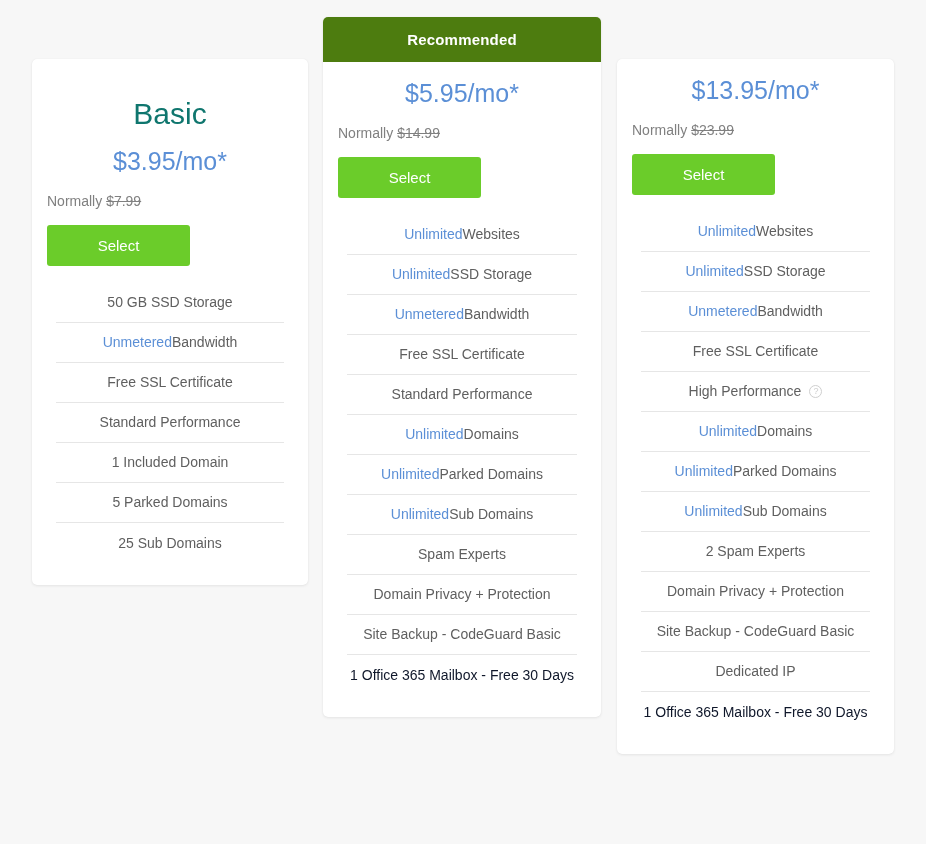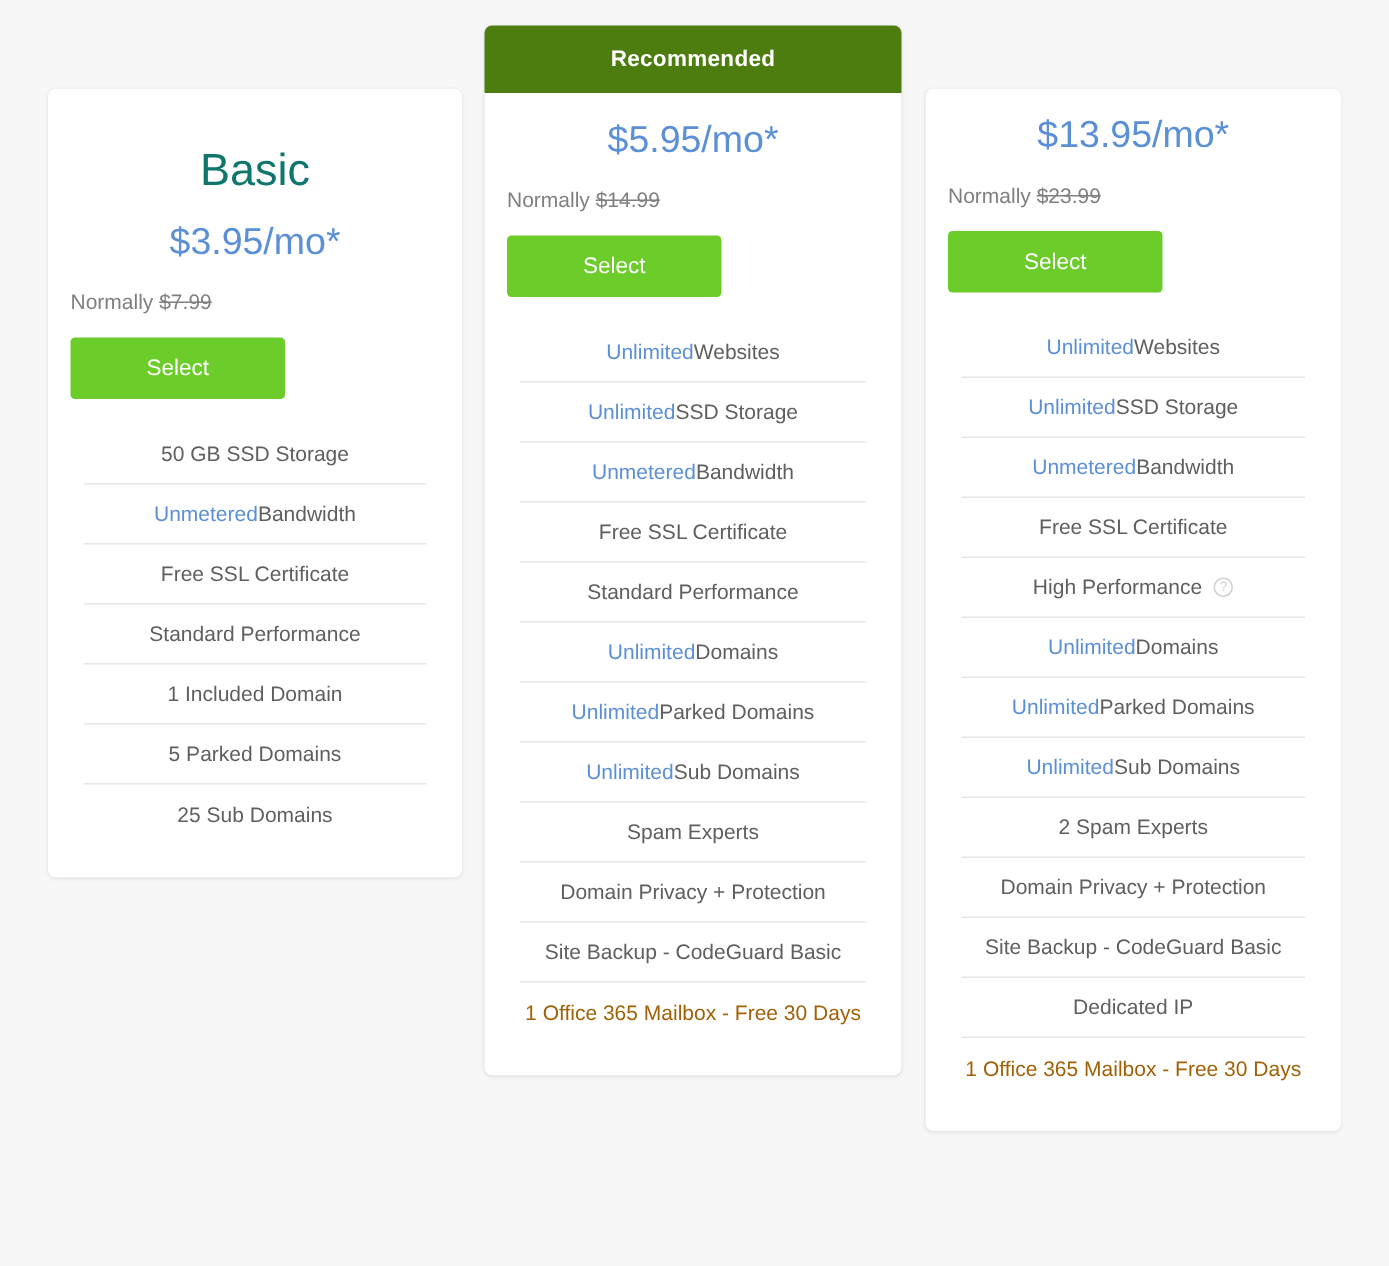--- a/index.html
+++ b/index.html
@@ -104,21 +104,21 @@
     align-items: center;
     justify-content: center;
     font-size: 14px;
     color: #5f5f5f;
     border-bottom: 1px solid #e6e6e6;
     text-align: center;
   }
 
   .feature-item:last-child { border-bottom: none; text-align: center; }
 
-  .feature-item.accent { color: #a16207; }
+  .feature-item.accent { color: #0f172a; }
   .hl { color: #5b8fd6; }
 
   .help-icon {
     display: inline-flex;
     align-items: center;
     justify-content: center;
     width: 13px;
     height: 13px;
     margin-left: 8px;
     border: 1px solid #cfcfcf;

